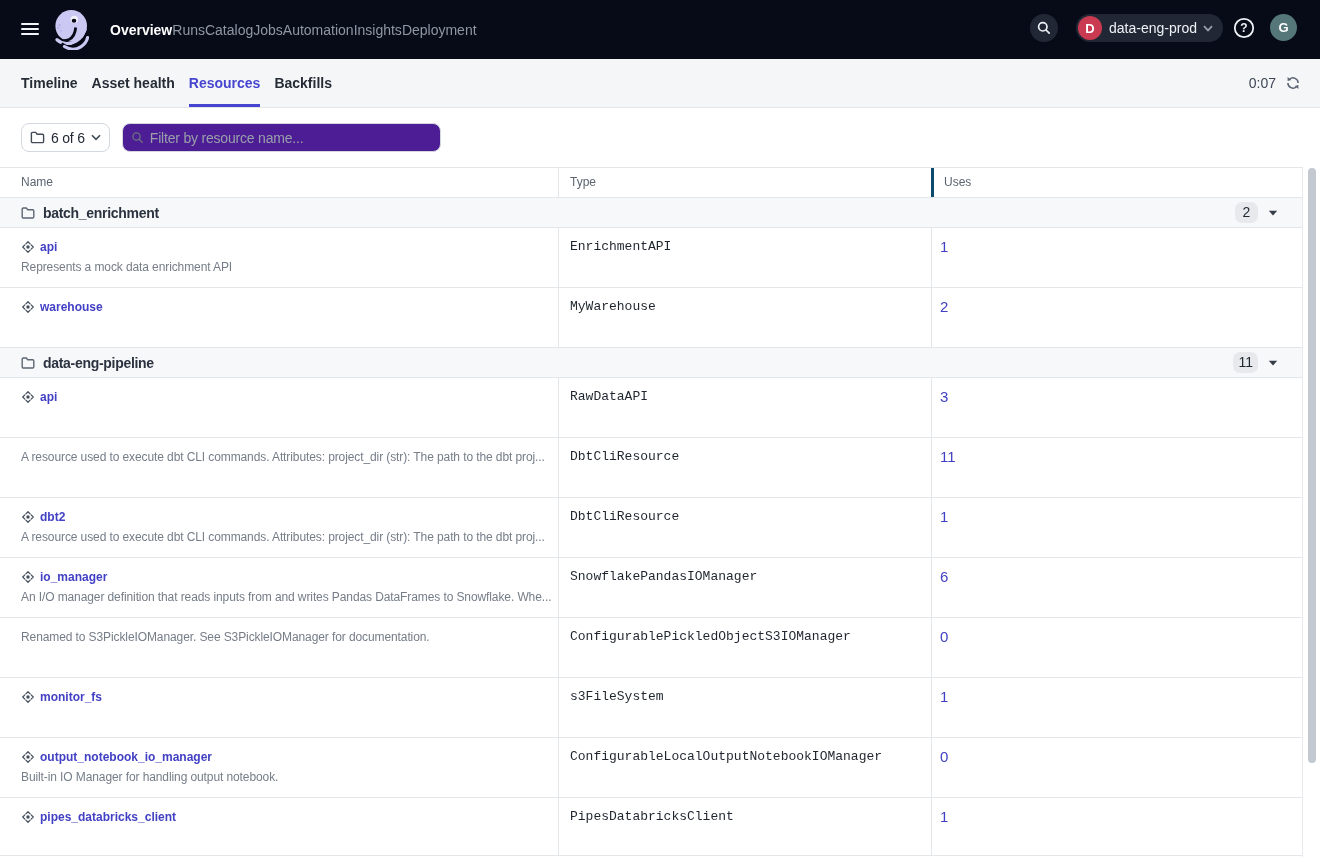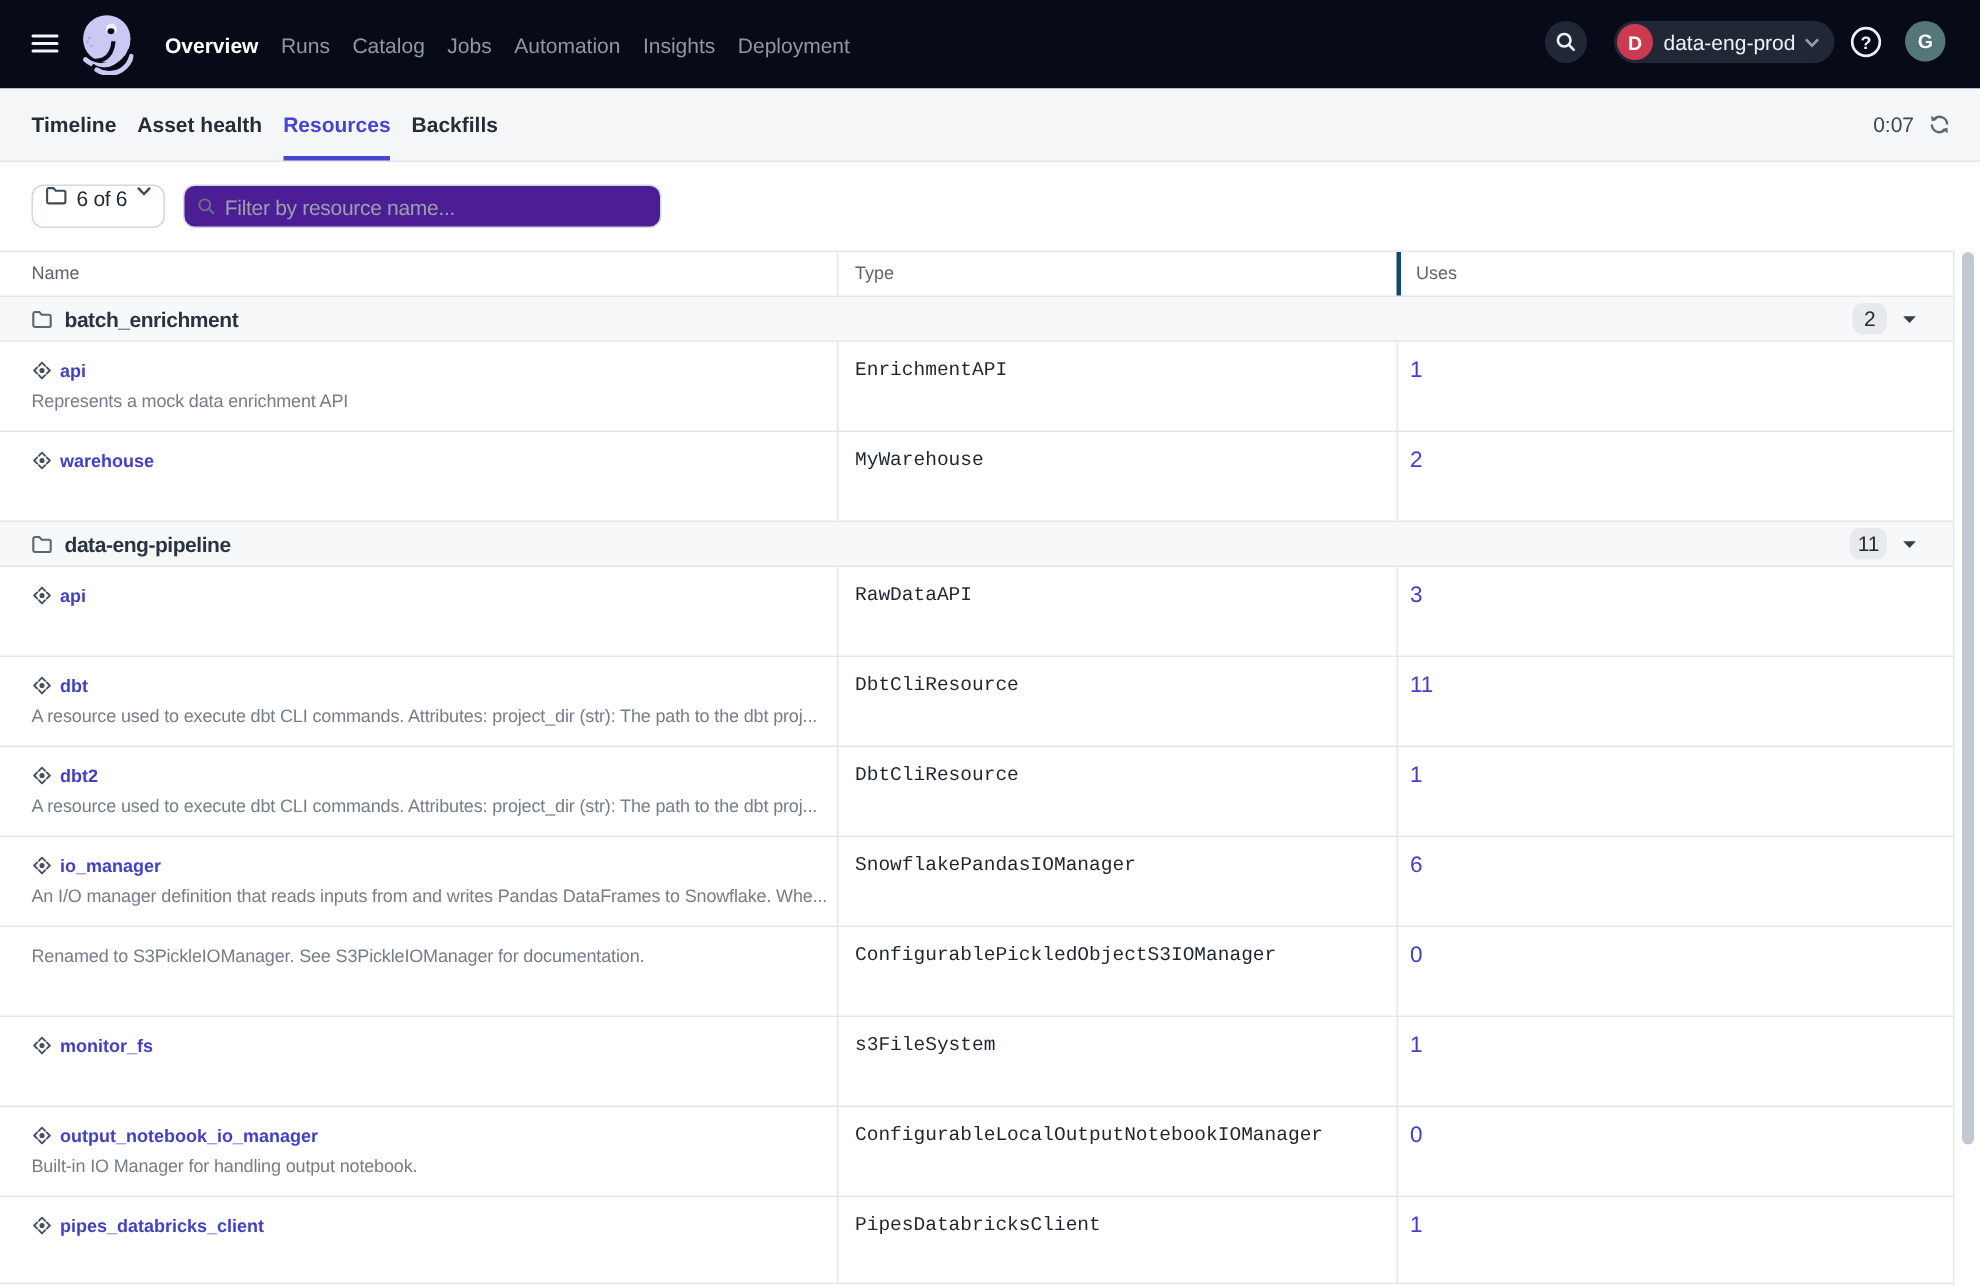--- a/index.html
+++ b/index.html
@@ -4,21 +4,21 @@
 <style>
   * { margin:0; padding:0; box-sizing:border-box; }
   html,body { width:1320px; height:857px; overflow:hidden; background:#fff;
     font-family:"Liberation Sans", sans-serif; }
   
   .topbar { position:absolute; left:0; top:0; width:1320px; height:59px;
     background:#070b17; display:flex; align-items:center; }
   .burger { position:absolute; left:21px; top:23px; width:18px; height:12px; }
   .burger div { height:2px; background:#f2f4f8; border-radius:1px; margin-bottom:3px; }
   .logo { position:absolute; left:54px; top:10px; }
-  .nav { position:absolute; left:110px; top:0; height:59px; display:flex; align-items:center; gap:15px;
+  .nav { position:absolute; left:110px; top:0; height:59px; display:flex; align-items:center; 
     font-size:14px; font-weight:500; color:#8f97a3; }
   .nav .active { color:#fff; font-weight:600; }
   .circlebtn { position:absolute; left:1030px; top:14px; width:28px; height:28px; border-radius:50%; background:#212734;
     display:flex; align-items:center; justify-content:center; }
   .deppill { position:absolute; left:1076px; top:14px; width:147px; height:28px; border-radius:14px;
     background:#212734; display:flex; align-items:center; padding:0 0 0 2px; }
   .dcircle { width:24px; height:24px; border-radius:50%; background:#ca3b52; color:#fff; flex:none;
     font-size:13px; font-weight:700; display:flex; align-items:center; justify-content:center; }
   .depname { color:#eef1f5; font-size:14px; font-weight:500; margin:0 6px 0 7px;text-align:center; }
   .helpbtn { position:absolute; left:1233px; top:17px; width:22px; height:22px; }
@@ -31,21 +31,21 @@
     font-size:14px; font-weight:600; color:#252c36; }
   .tabs .tab { position:relative; height:48px; display:flex; align-items:center; }
   .tabs .active { color:#4645cf; }
   .tabs .active::after { content:""; position:absolute; left:0; right:0; bottom:0; height:3px; background:#4645cf; }
   .timer { position:absolute; right:44px; top:0; height:48px; display:flex; align-items:center;
     font-size:14px; color:#3d4654; }
   .refresh { position:absolute; right:20px; top:17px; }
   
   .toolbar { position:absolute; left:21px; top:123px; display:flex; gap:12px; }
   .selbtn { height:29px; border:1px solid #d3d8de; border-radius:8px; background:#fff;
-    display:flex; align-items:flex-start; padding:0 8px; font-size:14px; color:#232a35; }
+    display:flex; align-items:center; padding:0 8px; font-size:14px; color:#232a35; }
   .selbtn .lbl { margin:0 6px; letter-spacing:-0.2px; }
   .filter { width:319px; height:29px; border:1px solid #d3d8de; border-radius:8px; background:#4c1d95;
     display:flex; align-items:center; padding:0 10px 0 8px; }
   .filter .ph { color:#99a0ab; font-size:14px; margin-left:6px; letter-spacing:-0.2px; }
   
   .table { position:absolute; left:0; top:167px; width:1302px; border-top:1px solid #e4e7ea; }
   .hrow { display:flex; height:30px; border-bottom:1px solid #e4e7ea; font-size:12px; color:#5c6470; }
   .hrow .c1 { width:558px; padding:7px 0 0 21px; }
   .hrow .c2 { width:373px; padding:7px 0 0 11px; border-left:1px solid #e4e7ea; }
   .hrow .c3 { flex:1; padding:7px 0 0 10px; border-left:3px solid #0c4a6e; }
@@ -242,30 +242,20 @@
             <circle cx="8" cy="8" r="1.95" fill="#444e5c"></circle>
           </svg>
           <span class="rname">api</span>
         </div>
       </div>
       <div class="c2">RawDataAPI</div>
       <div class="c3"><a class="num">3</a></div>
     </div>
 <div class="rrow">
       <div class="c1">
-        <div class="nameline">
-          <svg width="14" height="14" viewBox="0 0 16 16" fill="none">
-            <path d="M5.6 4.4 L8 2 L10.4 4.4" stroke="#444e5c" stroke-width="1.4" stroke-linecap="round" stroke-linejoin="round"></path>
-            <path d="M11.6 5.6 L14 8 L11.6 10.4" stroke="#444e5c" stroke-width="1.4" stroke-linecap="round" stroke-linejoin="round"></path>
-            <path d="M10.4 11.6 L8 14 L5.6 11.6" stroke="#444e5c" stroke-width="1.4" stroke-linecap="round" stroke-linejoin="round"></path>
-            <path d="M4.4 10.4 L2 8 L4.4 5.6" stroke="#444e5c" stroke-width="1.4" stroke-linecap="round" stroke-linejoin="round"></path>
-            <circle cx="8" cy="8" r="1.95" fill="#444e5c"></circle>
-          </svg>
-          <span class="rname">dbt</span>
-        </div>
         <div class="desc">A resource used to execute dbt CLI commands. Attributes: project_dir (str): The path to the dbt proj...</div>
       </div>
       <div class="c2">DbtCliResource</div>
       <div class="c3"><a class="num">11</a></div>
     </div>
 <div class="rrow">
       <div class="c1">
         <div class="nameline">
           <svg width="14" height="14" viewBox="0 0 16 16" fill="none">
             <path d="M5.6 4.4 L8 2 L10.4 4.4" stroke="#444e5c" stroke-width="1.4" stroke-linecap="round" stroke-linejoin="round"></path>

